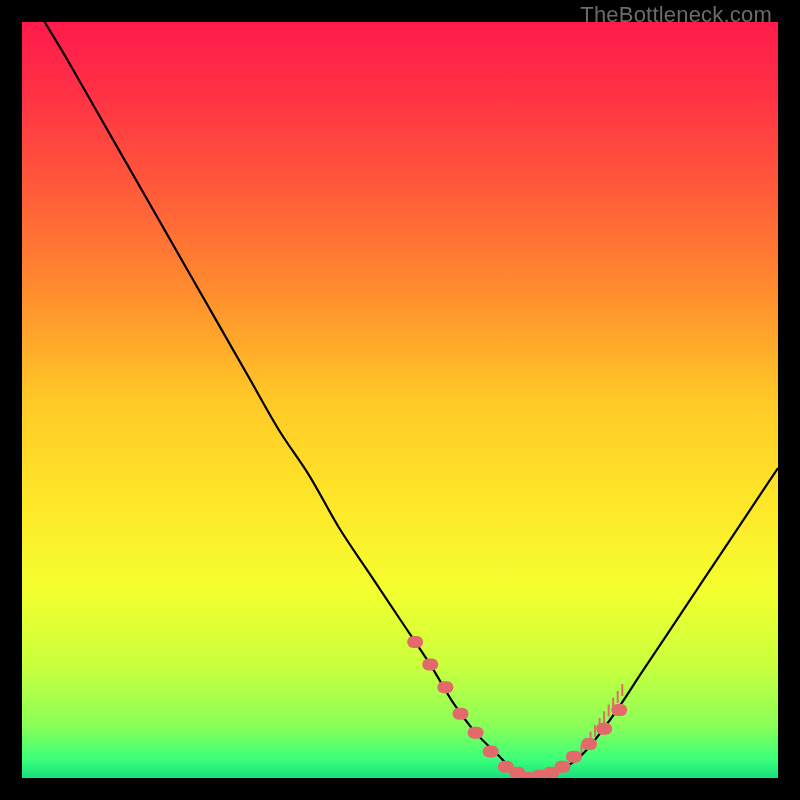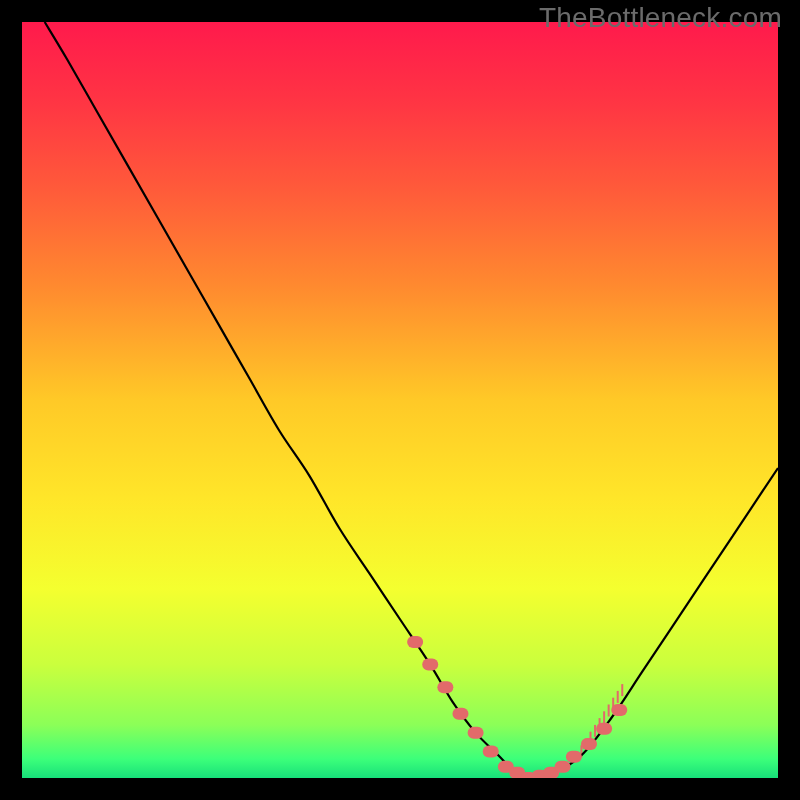--- a/index.html
+++ b/index.html
@@ -15,23 +15,23 @@
     position: absolute;
     left: 22px;
     top: 22px;
     width: 756px;
     height: 756px;
     box-sizing: border-box;
   }
   .watermark {
     position: absolute;
     top: 2px;
-    right: 18px;
+    right: 28px;
     color: #6b6b6b;
-    font-size: 28px;
+    font-size: 22px;
     font-weight: 500;
     letter-spacing: 0.2px;
     z-index: 50;
   }
   svg {
     position: absolute;
     left: 0;
     top: 0;
   }
 </style>

